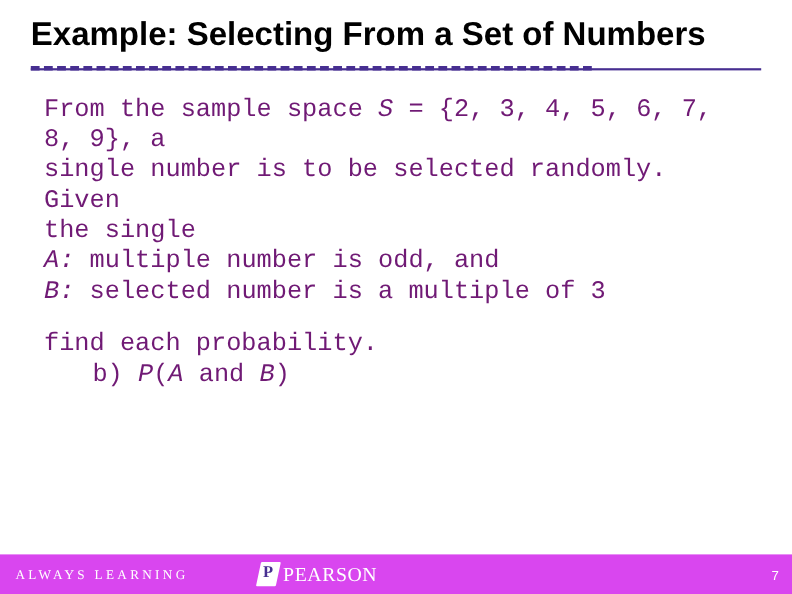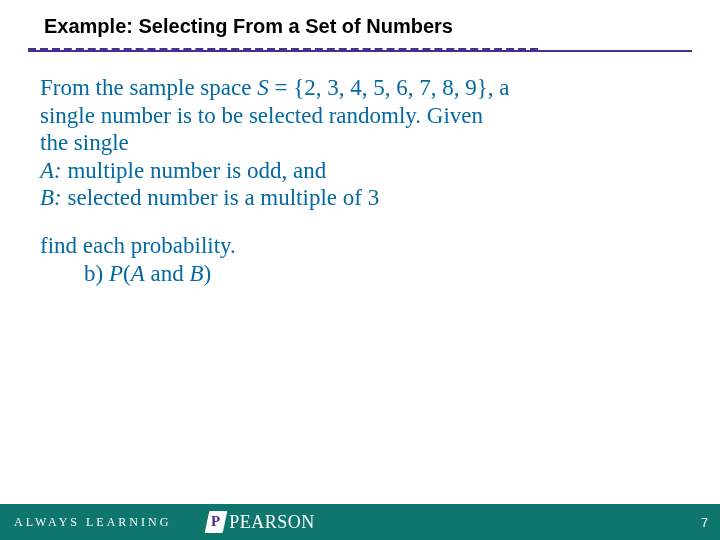--- a/index.html
+++ b/index.html
@@ -14,62 +14,63 @@
   .slide {
     width: 720px;
     height: 540px;
     position: relative;
     box-sizing: border-box;
   }
   .title-block {
     padding: 14px 28px 0 28px;
   }
   .title {
-    font-size: 20px;
+    font-size: 30px;
     font-weight: bold;
     color: #000;
     line-height: 1.2;
-    margin: 0 0 10px 16px;
+    margin: 0 0 10px 0;
   }
   .hr-wrap {
     padding: 0 28px;
   }
   .dashed-line {
     border-top: 4px dashed #472f91;
     width: 510px;
     margin-bottom: -2px;
   }
   .solid-line {
     border-top: 2px solid #472f91;
     width: 100%;
   }
   .body {
     padding: 22px 40px 0 40px;
-    font-family: Liberation Serif, serif;
+    font-family: Liberation Mono, monospace;
     font-size: 23px;
     line-height: 1.2;
-    color: #0369a1;
+    color: #701a75;
   }
   .ital-var { font-style: italic; }
   .body p { margin: 0; }
   .spacer { height: 20px; }
   .body .sublist {
     margin: 0;
     padding-left: 44px;
   }
   .footer {
     position: absolute;
     left: 0;
     bottom: 0;
     width: 720px;
     height: 36px;
-    background: #0f766e;
+    background: #d946ef;
     color: #fff;
     display: flex;
     align-items: center;
+    gap: 28px;
   }
   .footer-left {
     font-family: "Times New Roman", Times, serif;
     font-size: 12px;
     letter-spacing: 3px;
     padding-left: 14px;
     flex: 0 0 auto;
   }
   .footer-center {
     flex: 1 1 auto;

